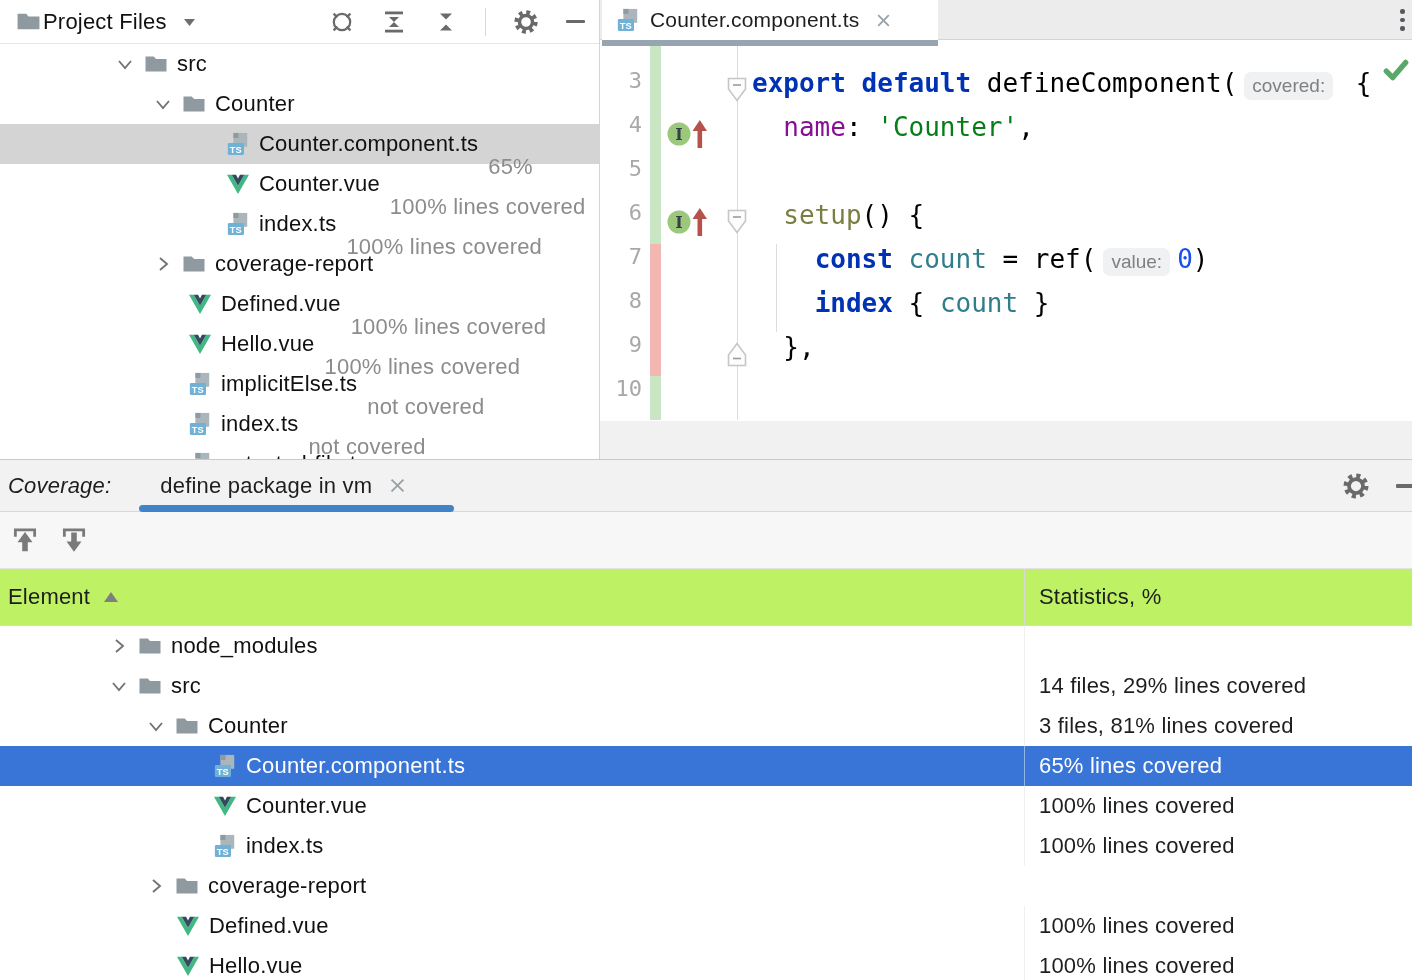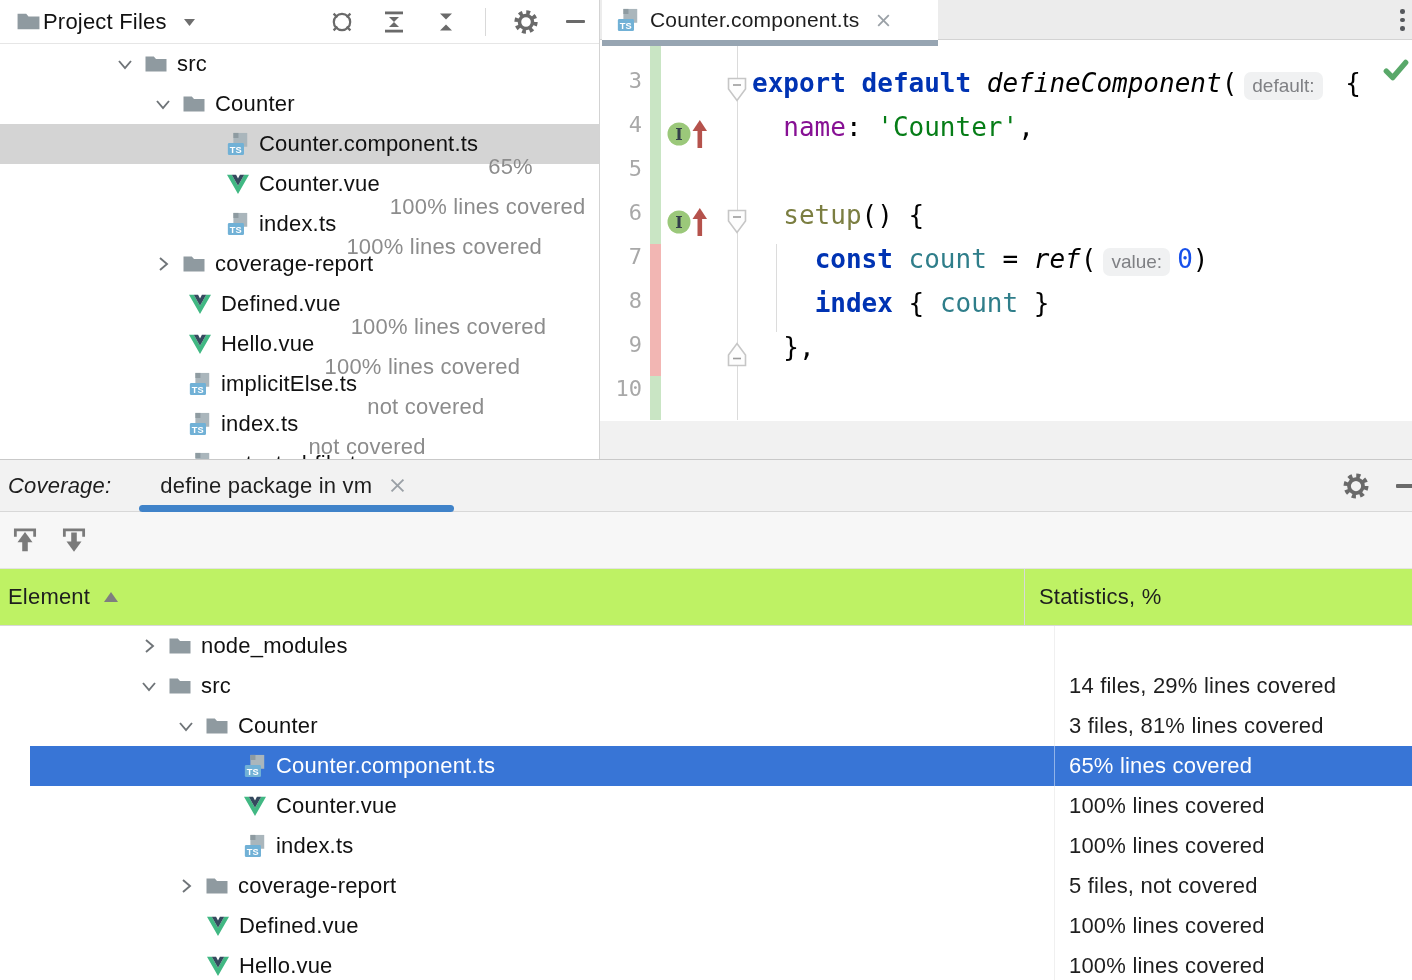--- a/index.html
+++ b/index.html
@@ -57,21 +57,21 @@
   .gicon { position:absolute; left:66px; top:6px; }
   .fold { position:absolute; left:127px; top:9px; }
   .ctext { position:absolute; left:152px; top:0; white-space:pre; line-height:44px;
            font:26px "DejaVu Sans Mono", monospace; color:#000; letter-spacing:0; }
   .tk-kw { color:#0033b3;font-weight:bold; }
   .tk-prop { color:#871094; }
   .tk-str { color:#067d17; }
   .tk-fn { color:#7b7e41; }
   .tk-var { color:#2f7e8a; }
   .tk-num { color:#1750eb; }
-  .tk-it { font-style:italic; color:#000; }
+  .tk-it { color:#000; }
   .inlay { font:19px "Liberation Sans", sans-serif; color:#7f8084; background:#f0f1f2;
            border-radius:7px; padding:3px 8px 4px; margin:0 7px; letter-spacing:0; }
 
   
   .coverage-panel { position:absolute; left:0; top:459px; width:1412px; height:521px;
                     border-top:1px solid #c9c9c9; background:#fff; }
   .cov-header { position:relative; height:52px; background:#f2f2f2; border-bottom:1px solid #d8d8d8;
                 display:flex; align-items:center; padding-left:8px; }
   .cov-label { font-size:22px; color:#1e1e1e;font-style:italic; }
   .cov-tab { position:relative; height:100%; margin-left:28px; display:flex; align-items:center;
@@ -87,21 +87,21 @@
                  display:flex; align-items:center; gap:19px; padding-left:10px; }
 
   .cov-thead { position:relative; height:57px; background:#bef264; border-bottom:1px solid #d8d8d8; }
   .th-el { position:absolute; left:8px; top:0; bottom:0; display:flex; align-items:center; gap:14px;
            font-size:22px; color:#1e1e1e; }
   .sort-asc { width:0; height:0; border-left:7px solid transparent; border-right:7px solid transparent;
               border-bottom:10px solid #7f7f7f; }
   .th-stats { position:absolute; left:1024px; top:0; bottom:0; right:0; display:flex; align-items:center;
               padding-left:14px; border-left:1px solid #d9d9d9; font-size:22px; color:#1e1e1e; }
 
-  .cov-rows { position:relative; height:355px; overflow:hidden;padding-left:30px; }
+  .cov-rows { position:relative; height:355px; overflow:hidden; }
   .crow { position:relative; height:40px; display:flex; align-items:center; white-space:nowrap; }
   .crow .stats { position:absolute; left:1024px; top:0; bottom:0; right:0; display:flex; align-items:center;
                  padding-left:14px; border-left:1px solid rgba(0,0,0,0.06); font-size:22px; color:#1e1e1e; }
   .crow.sel { background:#3875d6; }
   .crow.sel .lbl, .crow.sel .stats { color:#fff; }
   .crow.sel .stats { border-left:1px solid rgba(255,255,255,0.45); }
 </style>
 </head>
 <body>
 
@@ -348,21 +348,21 @@
     <span class="lnum">3</span>
     <span class="cstrip covered"></span>
 
     <span class="fold fold-open">
       <svg width="20" height="26" viewBox="0 0 20 26">
                 <path d="M1.5 1.5 H18.5 V12 L10 23.5 L1.5 12 Z" fill="#fdfdfd" stroke="#c6c6c6" stroke-width="1.6"></path>
                 <line x1="6" y1="8" x2="14" y2="8" stroke="#9b9b9b" stroke-width="1.6"></line>
               </svg>
     </span>
 
-    <span class="ctext"><span class="tk-kw">export default </span><span class="tk-it">defineComponent</span><span class="tk-pl">(</span><span class="inlay">default:</span><span class="tk-pl"> {</span></span>
+    <span class="ctext"><span class="tk-kw">export default </span><span class="tk-it">defineComponent</span><span class="tk-pl">(</span><span class="inlay">covered:</span><span class="tk-pl"> {</span></span>
   </div>
           <div class="cline">
     <span class="lnum">4</span>
     <span class="cstrip covered"></span>
     <span class="gicon">
       <svg width="48" height="32" viewBox="0 0 48 32">
         <circle cx="13" cy="16" r="11.5" fill="#9bc87a"></circle>
         <text x="13" y="22" text-anchor="middle" font-family="DejaVu Serif, serif" font-weight="bold" font-size="16" fill="#333f49">I</text>
         <rect x="31.5" y="9" width="4.6" height="21" fill="#b5524c"></rect>
         <polygon points="33.8,2 26.5,13 41,13" fill="#b5524c"></polygon>
@@ -577,21 +577,20 @@
               <polyline points="7,4 14,10 7,16" fill="none" stroke="#6f7478" stroke-width="1.9"></polyline>
             </svg>
     </span>
     <span class="ico ico-folder">
       <svg viewBox="0 0 24 22" width="24" height="22">
               <path d="M1.5 3.5 h8.3 l2.2 2.6 h10.5 v12.4 H1.5 Z" fill="#8f9aa0"></path>
             </svg>
     </span>
 
     <span class="lbl">coverage-report</span>
-    <span class="stats">5 files, not covered</span>
   </div>
         <div class="crow" style="padding-left: 176px;">
 
     <span class="ico ico-vue">
       <svg viewBox="0 0 26 24" width="24" height="22">
         <path d="M1 2 L13 23 L25 2 H19.8 L13 13.8 L6.2 2 Z" fill="#41b883"></path>
         <path d="M6.2 2 L13 13.8 L19.8 2 H15.1 L13 5.9 L10.9 2 Z" fill="#35495e"></path>
       </svg>
     </span>
     <span class="lbl">Defined.vue</span>

